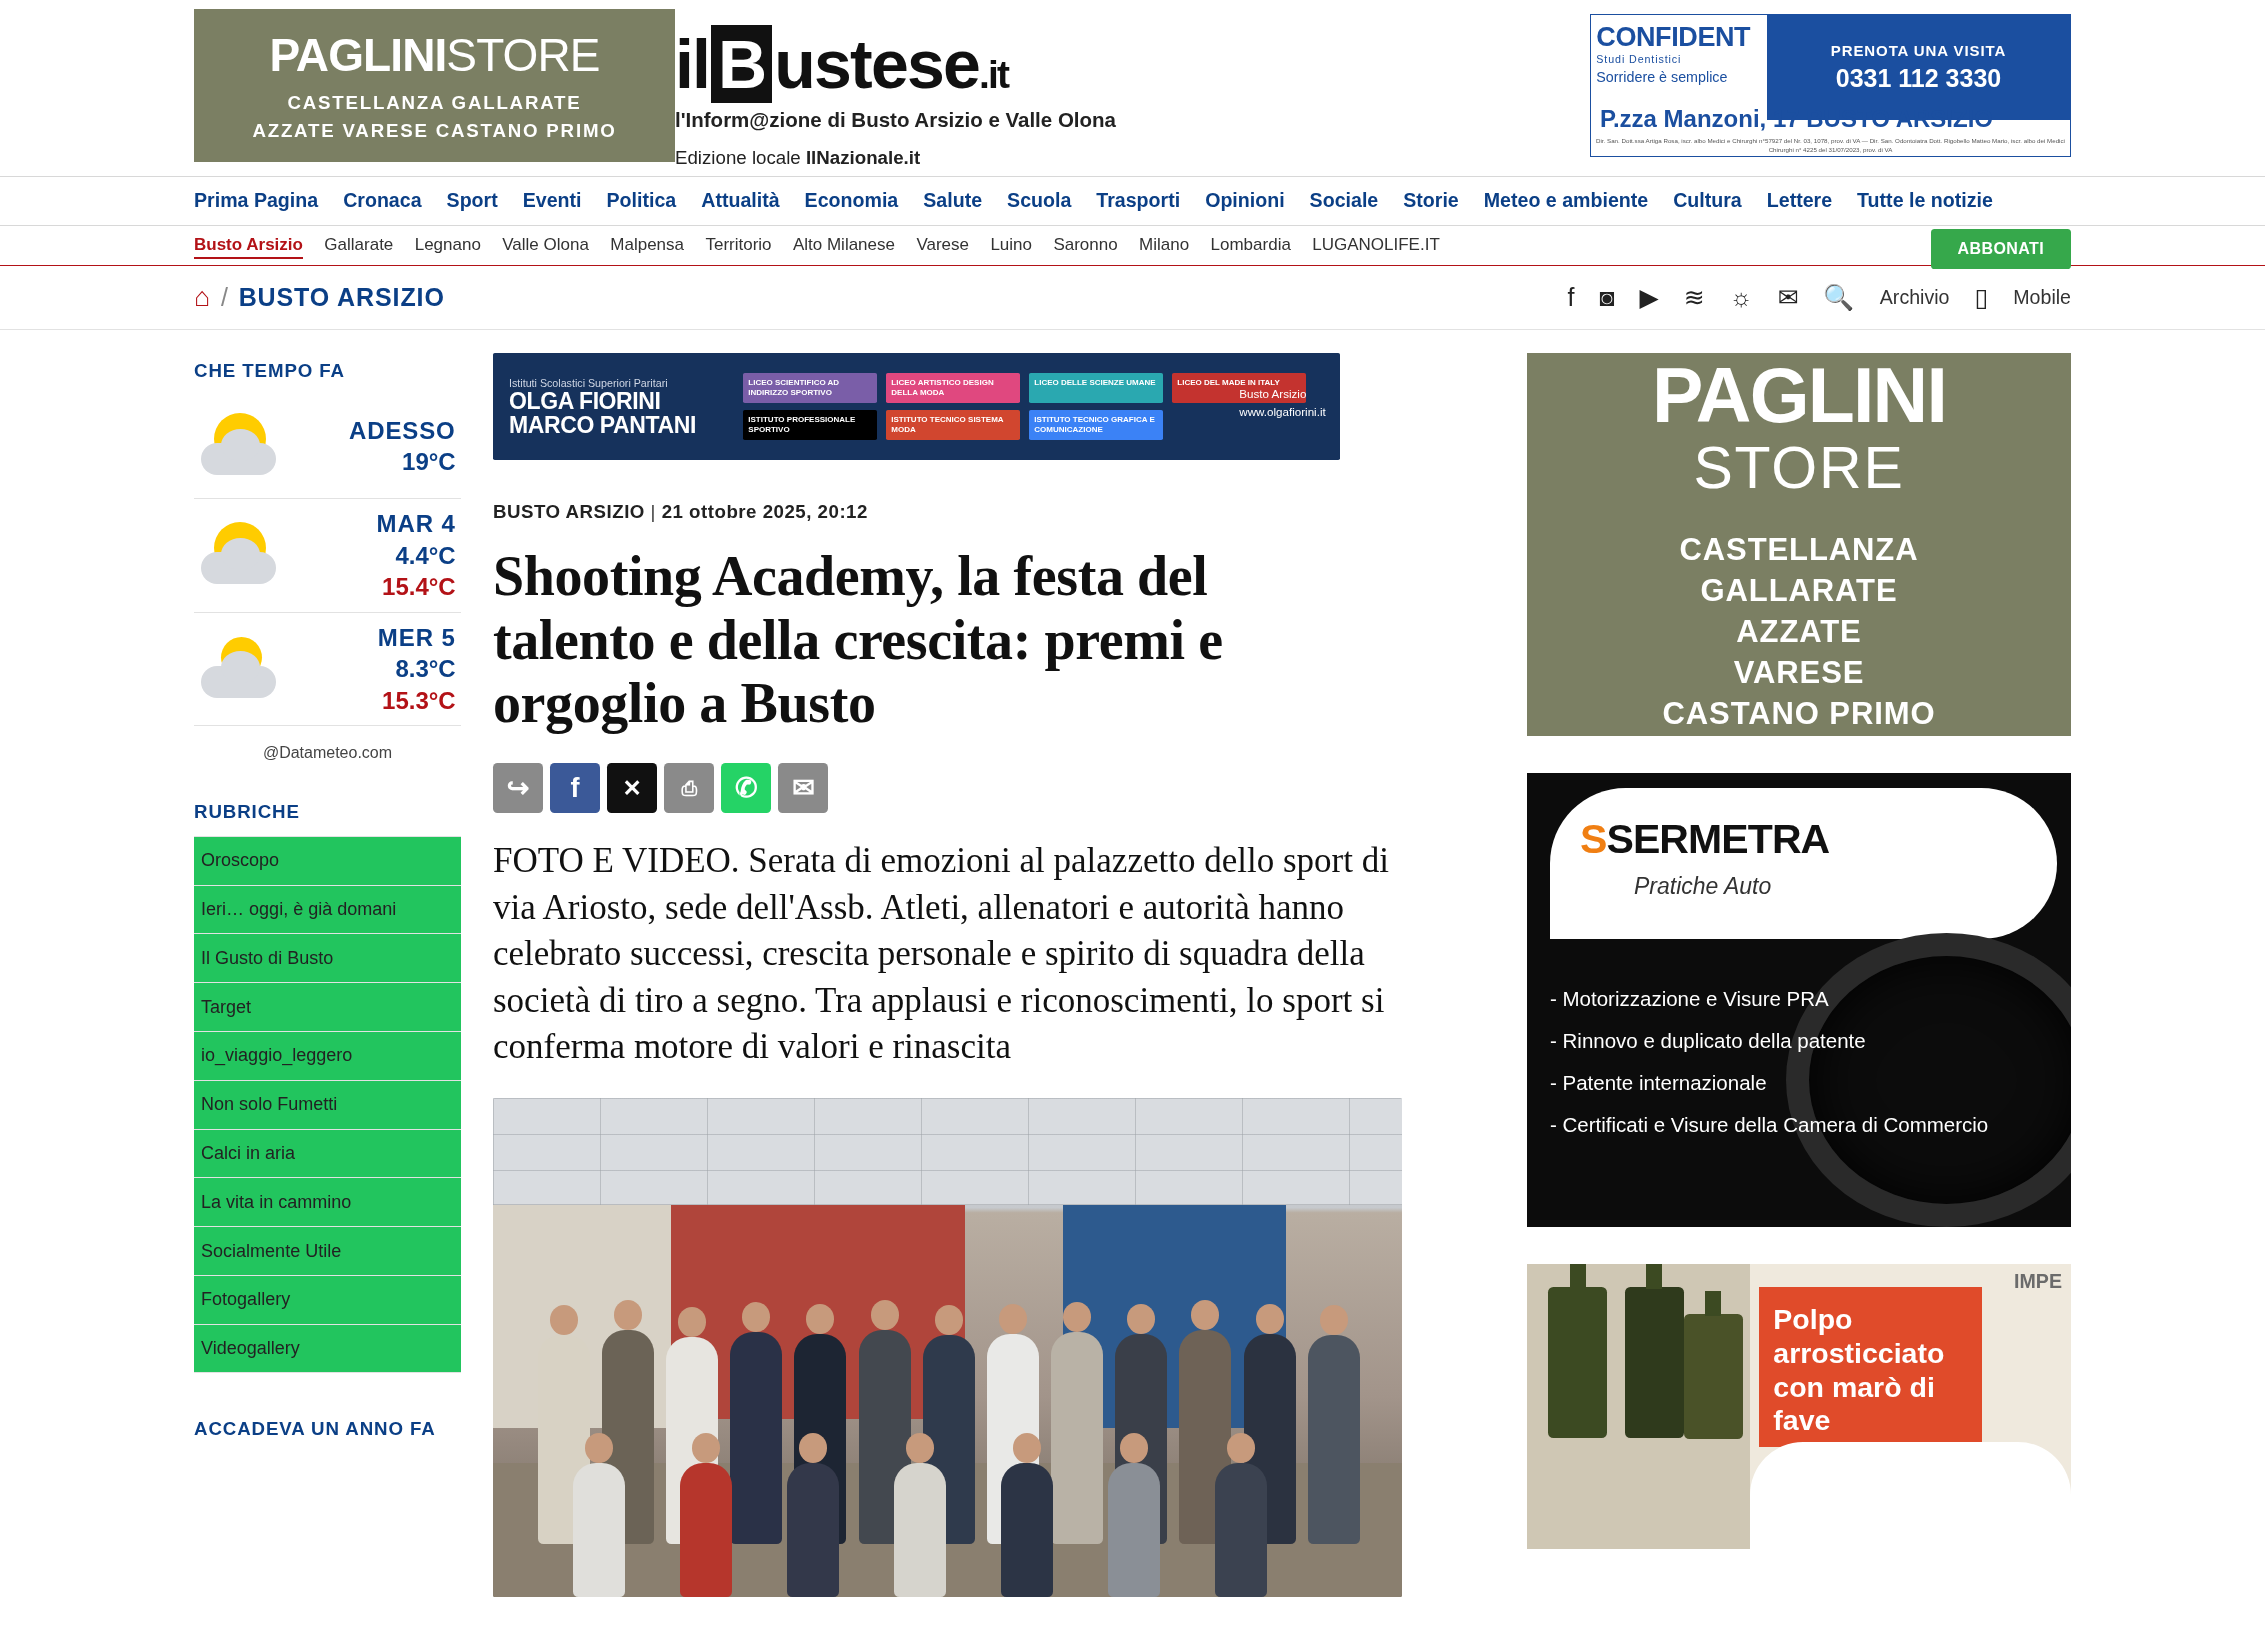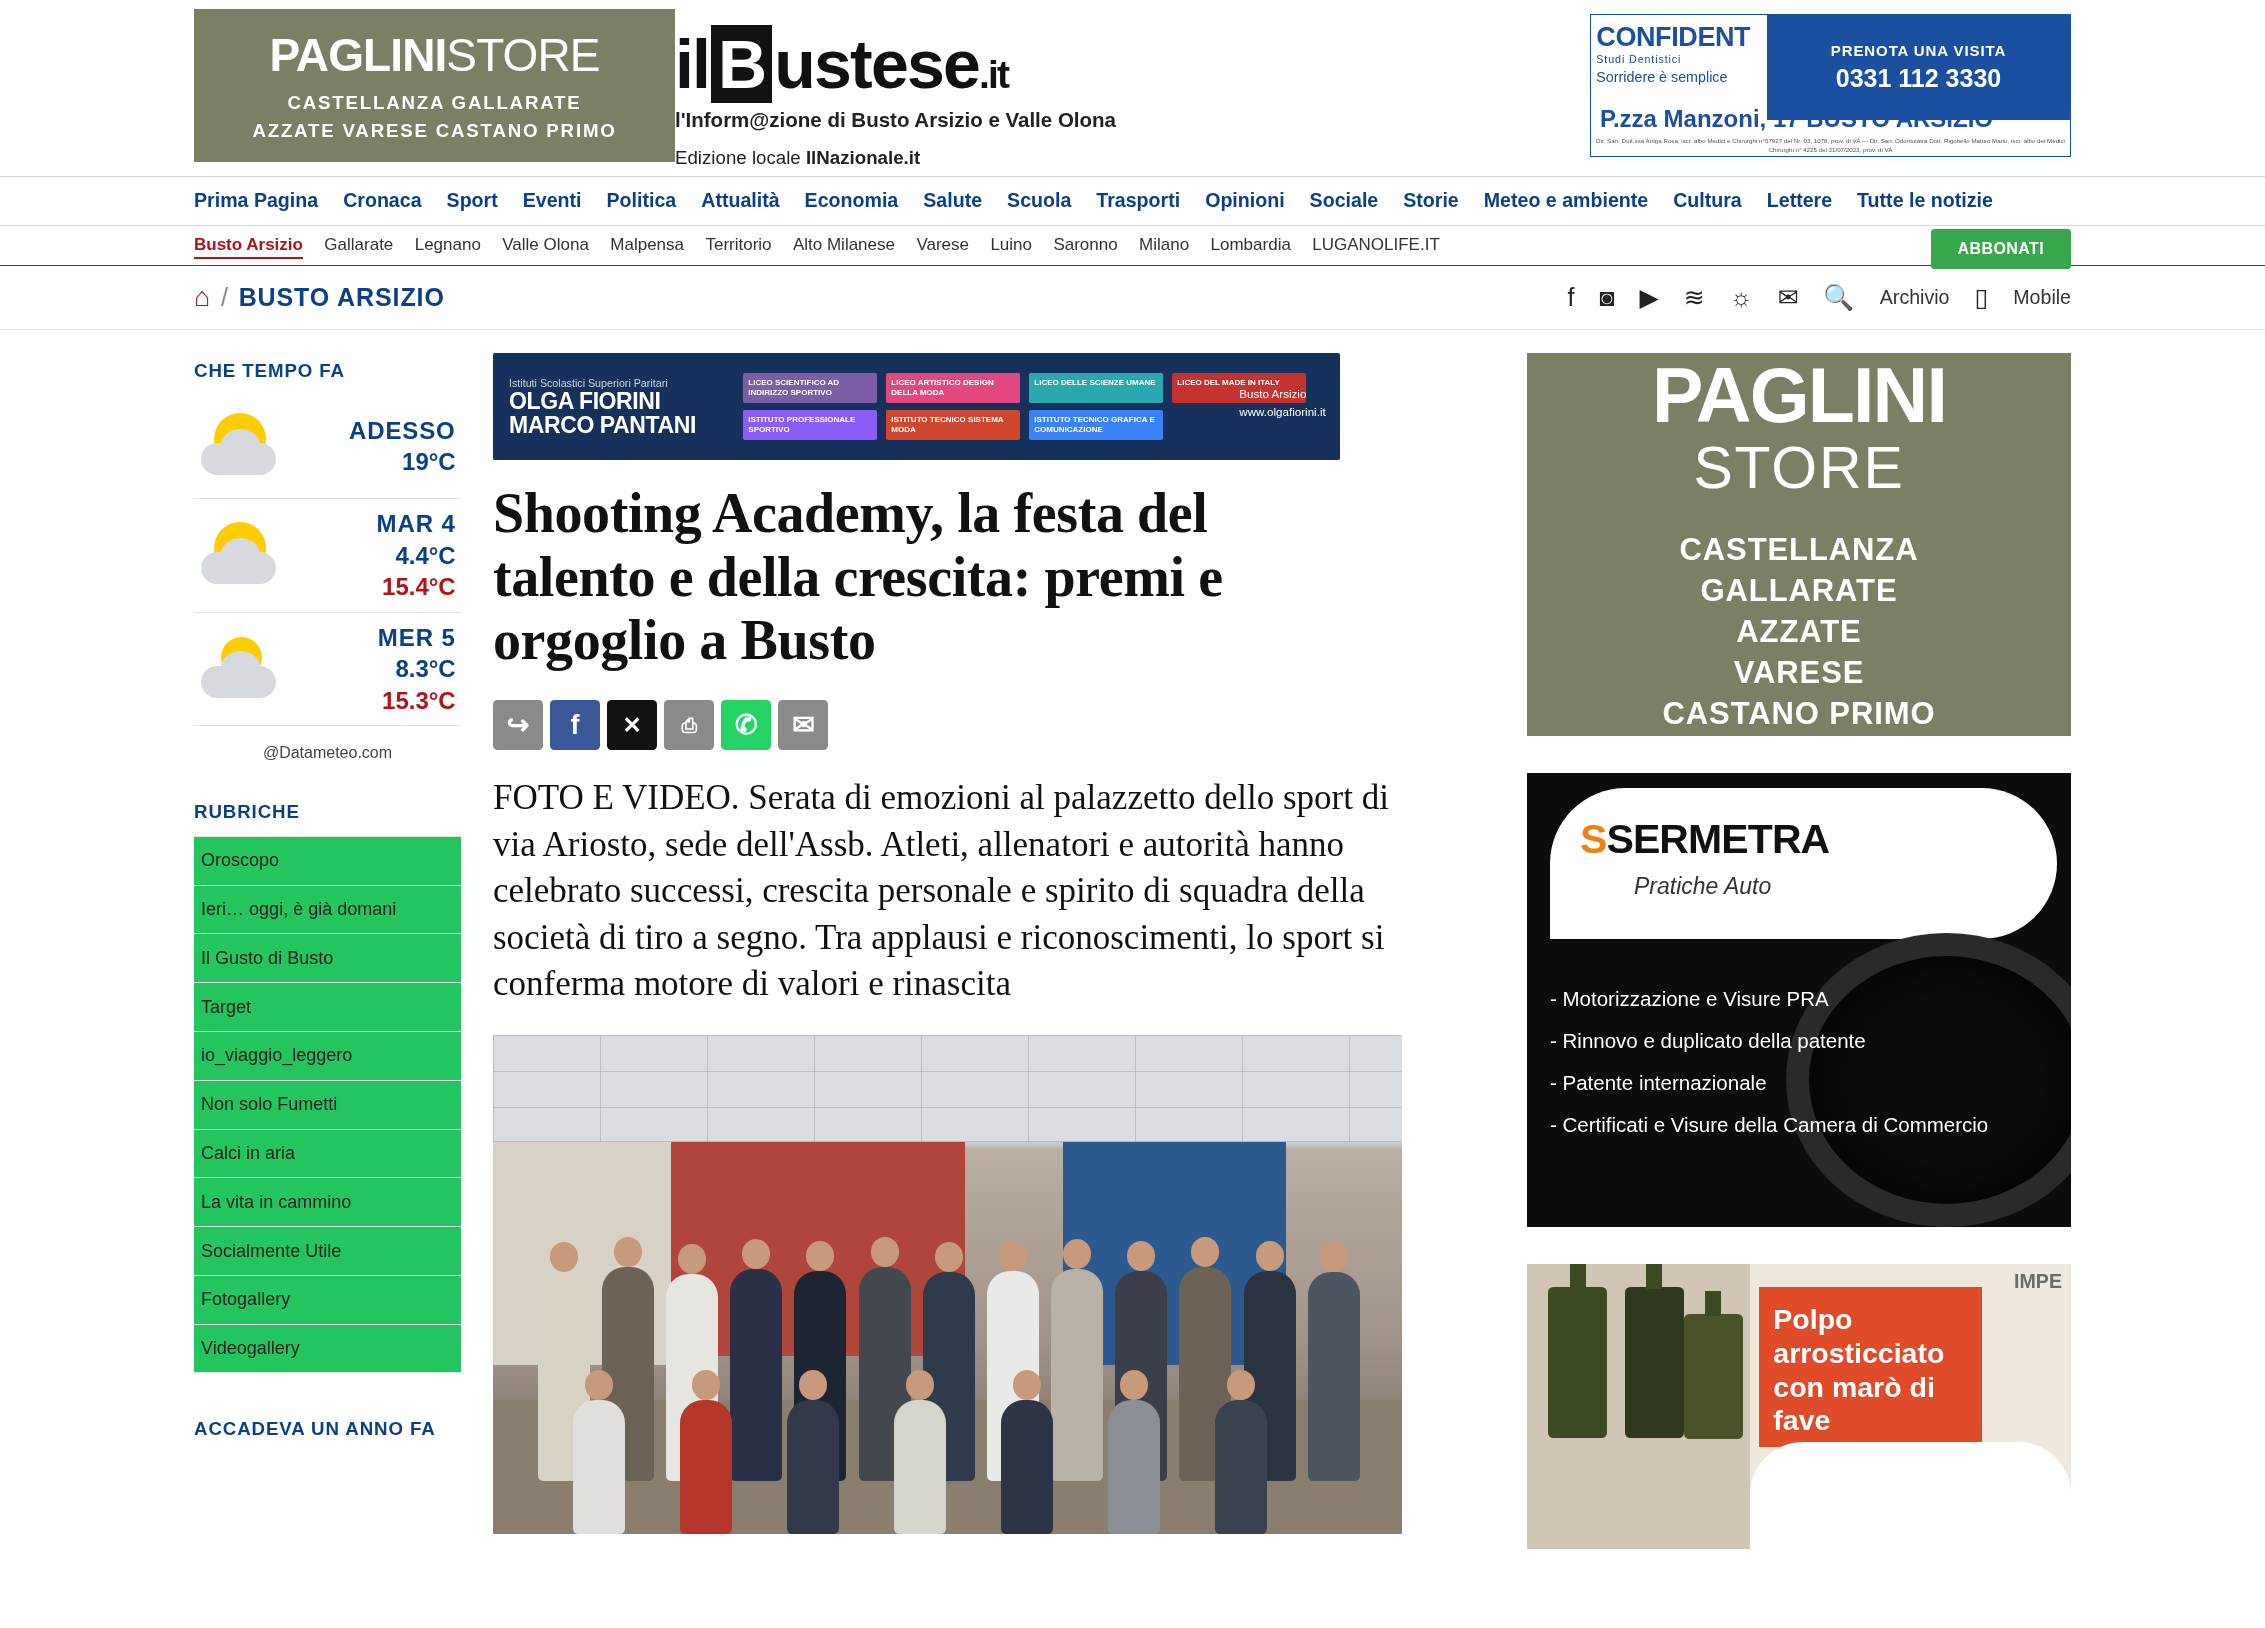--- a/index.html
+++ b/index.html
@@ -315,30 +315,35 @@
         <div class="sa-left">
           <div class="sa-l1">Istituti Scolastici Superiori Paritari</div>
           <div class="sa-l2">OLGA FIORINI</div>
           <div class="sa-l3">MARCO PANTANI</div>
         </div>
         <div class="sa-grid">
           <div class="sa-chip" style="background:#7a5ea8">LICEO SCIENTIFICO AD INDIRIZZO SPORTIVO</div>
           <div class="sa-chip" style="background:#e0487f">LICEO ARTISTICO DESIGN DELLA MODA</div>
           <div class="sa-chip" style="background:#2aa8b0">LICEO DELLE SCIENZE UMANE</div>
           <div class="sa-chip" style="background:#c4332f">LICEO DEL MADE IN ITALY</div>
-          <div class="sa-chip" style="background:#8b5cf6">ISTITUTO PROFESSIONALE SPORTIVO</div>
+          <div class="sa-chip" style="background:#000000">ISTITUTO PROFESSIONALE SPORTIVO</div>
           <div class="sa-chip" style="background:#d1462f">ISTITUTO TECNICO SISTEMA MODA</div>
           <div class="sa-chip" style="background:#3b82f6">ISTITUTO TECNICO GRAFICA E COMUNICAZIONE</div>
         </div>
         <div class="sa-right">
           <div>Busto Arsizio</div>
           <div>www.olgafiorini.it</div>
         </div>
       </div>
 
+      <div class="kicker">
+        <b>BUSTO ARSIZIO</b>
+        <span>|</span>
+        <b>21 ottobre 2025, 20:12</b>
+      </div>
 
       <h1 class="headline">Shooting Academy, la festa del talento e della crescita: premi e orgoglio a Busto</h1>
 
       <div class="share">
         <div class="sbtn generic">↪</div>
         <div class="sbtn fb">f</div>
         <div class="sbtn x">✕</div>
         <div class="sbtn print">⎙</div>
         <div class="sbtn wa">✆</div>
         <div class="sbtn mail">✉</div>

